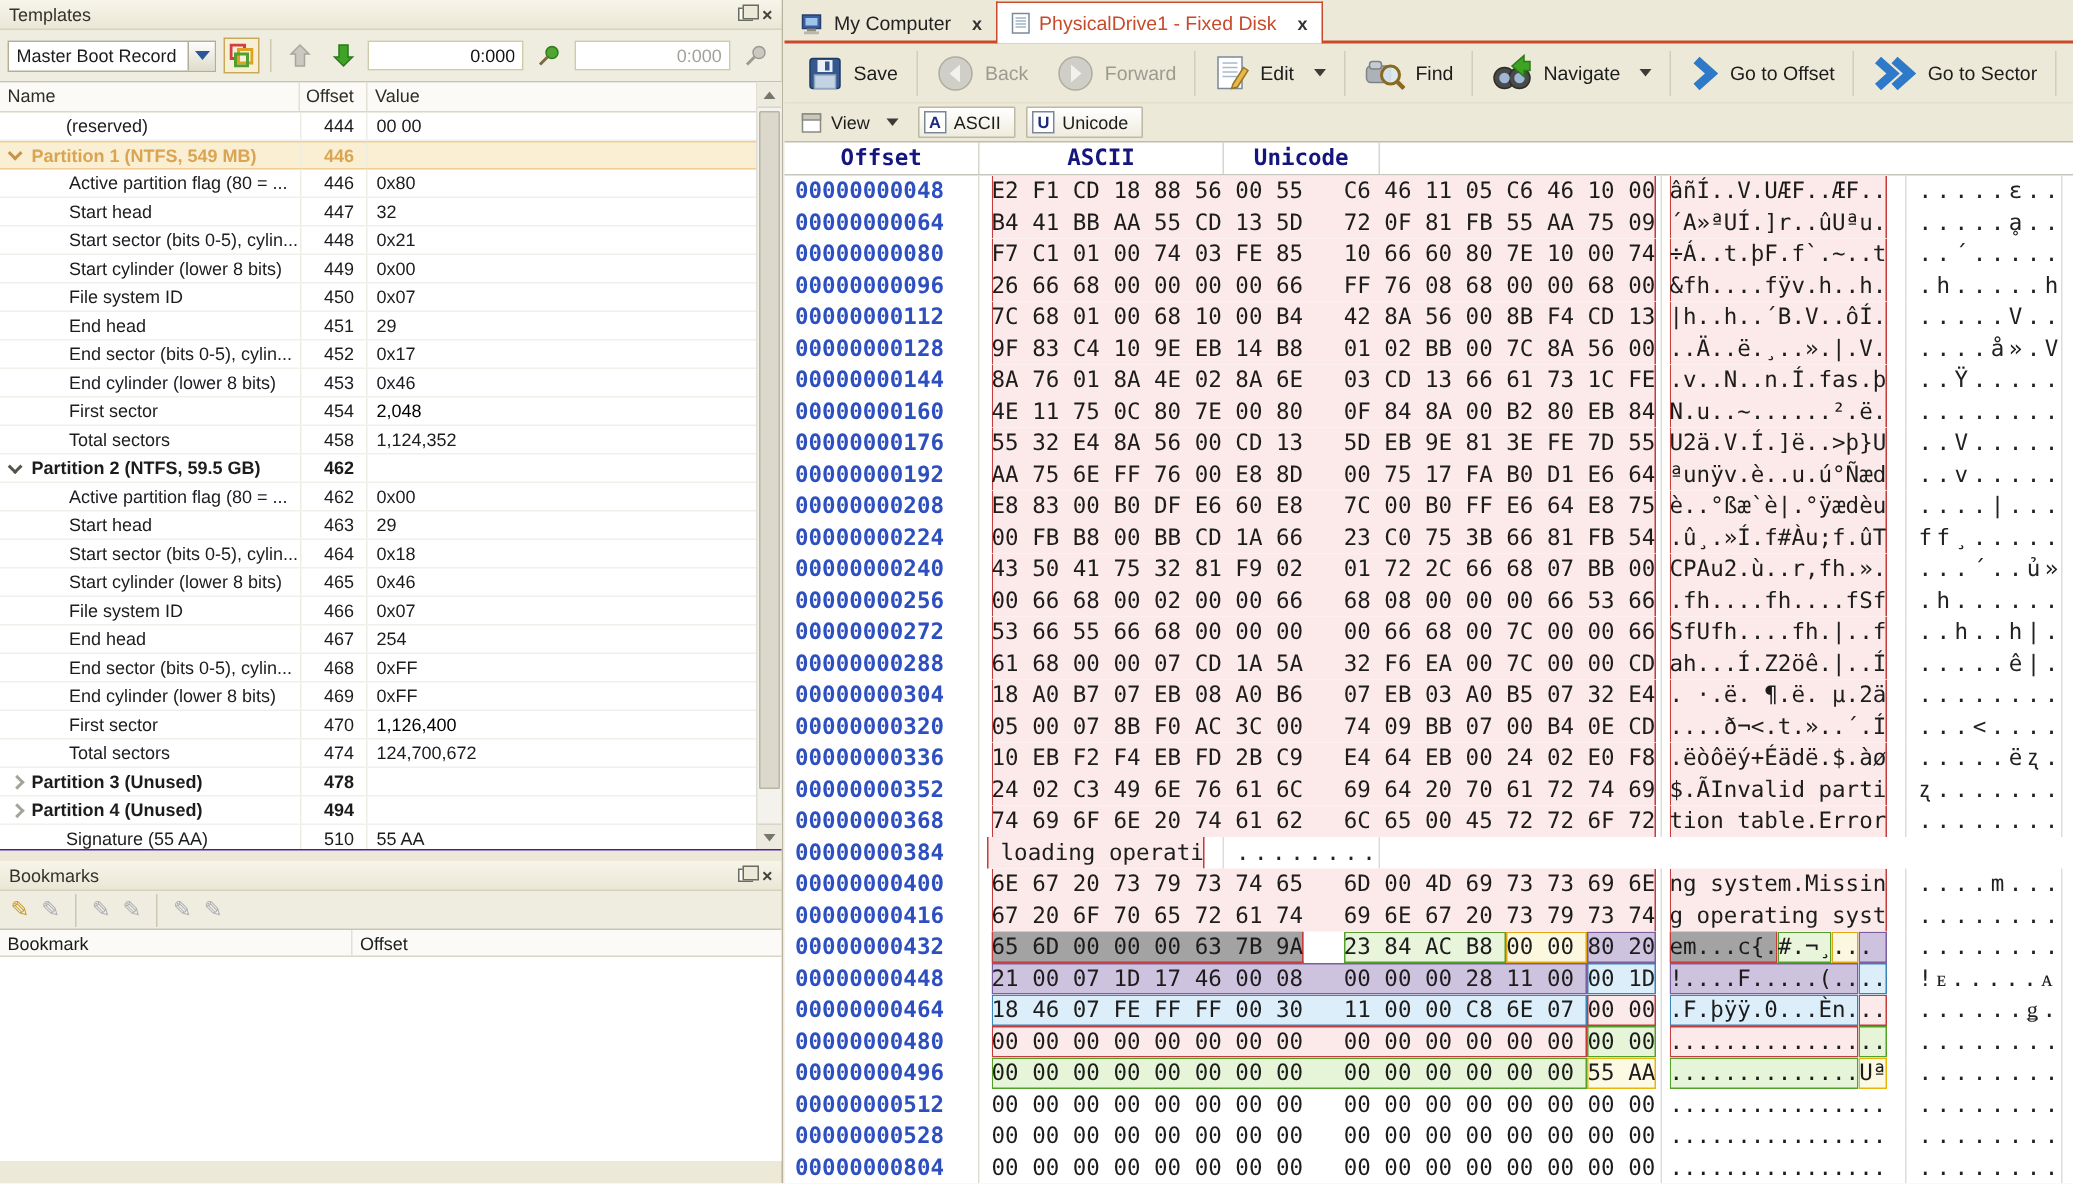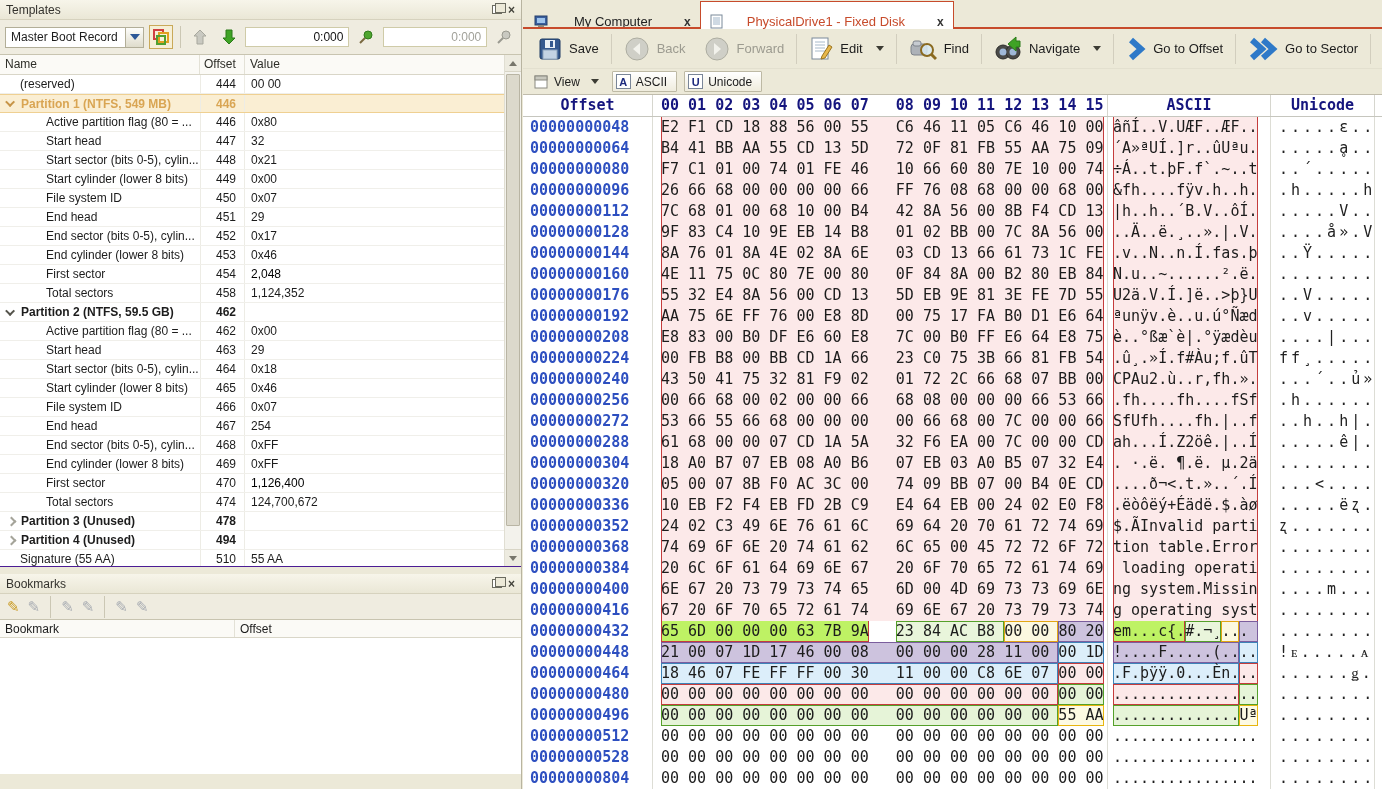--- a/index.html
+++ b/index.html
@@ -30,21 +30,21 @@
   .tp-table { position:relative; height:513px; background:#fff; border-top:1px solid #C8C4B0; border-bottom:1px solid #4c1d95; overflow:hidden; }
   .tp-header { display:flex; height:20px; line-height:19px; background:#FBFAF6; border-bottom:1px solid #D9D6C8; font-size:12px; color:#2e2e28; }
   .th-name { width:200px; padding-left:5px; border-right:1px solid #E3E1D6; }
   .th-off  { width:45px;  padding-left:4px; border-right:1px solid #E3E1D6; }
   .th-val  { flex:1; padding-left:5px; }
   .tp-rows { position:absolute; top:20px; left:0; right:17px; bottom:0; }
   .trow { height:19px; display:flex; align-items:center; border-bottom:1px solid #F0EFEA; font-size:12px; }
   .trow .tname { width:200px; display:flex; align-items:center; white-space:nowrap; overflow:hidden; align-self:stretch; }
   .trow .toff { width:45px; text-align:right; padding-right:8px; align-self:stretch; line-height:18px; border-left:1px solid #EDECE5; border-right:1px solid #EDECE5; }
   .trow .tval { flex:1; padding-left:6px; white-space:nowrap; overflow:hidden; }
-  .trow.k-plain .tname { padding-left:20px; }
+  .trow.k-plain .tname { padding-left:44px; }
   .trow.k-child .tname { padding-left:46px; }
   .trow.k-group .tname { padding-left:8px; font-weight:bold; }
   .trow.k-group .toff { font-weight:bold; }
   .trow.sel { background:#FAEED3; border-top:1px solid #EFD092; border-bottom:1px solid #EFD092; }
   .trow.sel .tname, .trow.sel .toff { color:#D9A553; }
   .chev { width:7px; height:7px; margin-right:6px; flex:0 0 auto; }
   .chev.down  { border-left:2px solid #55544c; border-bottom:2px solid #55544c; transform:rotate(-45deg) translateY(-2px); }
   .chev.right { border-top:2px solid #A5A49a; border-right:2px solid #A5A49a; transform:rotate(45deg); }
   .trow.sel .chev.down { border-color:#C79447; }
   .vlink { color:#000000; }
@@ -61,21 +61,21 @@
   .bm-header { display:flex; height:19px; line-height:18px; background:#FBFAF6; border-top:1px solid #C8C4B0; border-bottom:1px solid #D9D6C8; font-size:12px; }
   .bmh-name { width:235px; padding-left:5px; border-right:1px solid #E3E1D6; }
   .bmh-off { flex:1; padding-left:5px; }
   .bm-body { background:#fff; height:136px; }
   .pen { font-size:15px; line-height:15px; }
 
   
   .right-pane { position:absolute; left:523px; top:0; width:859px; height:789px; background:#ECE9D8; }
   .tabstrip { position:relative; height:29px; display:flex; align-items:flex-end; padding-left:2px; }
   .strip-line { position:absolute; left:0; right:0; bottom:0; height:2px; background:#C74B2B; }
-  .tab { height:27px; display:flex; align-items:flex-end; gap:24px; padding:0 9px; font-size:13px; color:#222; position:relative; }
+  .tab { height:27px; display:flex; align-items:center; gap:6px; padding:0 9px; font-size:13px; color:#222; position:relative; }
   .tab .tab-x { font-weight:bold; font-size:12px; color:#333; margin-left:8px; }
   .tab.active { background:#ffffff; border:1px solid #C74B2B; border-bottom:none; color:#C74B2B; z-index:2; height:28px; }
   .tab.active .tab-x { color:#333; }
 
   .main-toolbar { height:39px; display:flex; align-items:center; padding:0 6px; }
   .tbtn { display:flex; align-items:center; gap:7px; padding:3px 9px; font-size:13px; color:#1c1c1c; }
   .tbtn.disabled { color:#9C9B90; }
   .dd-arrow { width:0;height:0;border-left:4px solid transparent;border-right:4px solid transparent;border-top:5px solid #3c3c34; margin-left:6px; }
   .tsep { width:1px; height:30px; background:#D2CEBE; margin:0 3px; }
 
@@ -91,21 +91,21 @@
   .c-ascii { width:163px; text-align:center; border-right:1px solid #D6D6CE; }
   .c-uni { width:104px; text-align:center; border-right:1px solid #D6D6CE; }
   .hrows { }
   .hrow { display:flex; height:21px; line-height:21px; font-family:"DejaVu Sans Mono",monospace; font-size:15px; }
   .hoff { width:130px; padding-left:7px; color:#2D4FC0; font-weight:bold; border-right:1px solid #DDDDD5; }
   .hhex { width:455px; padding-left:8px; white-space:pre; border-right:1px solid #DDDDD5; }
   .hascii { width:163px; padding-left:5px; white-space:pre; border-right:1px solid #DDDDD5; }
   .huni { width:104px; padding-left:8px; letter-spacing:3px; white-space:pre; border-right:1px solid #DDDDD5; color:#222; }
   .hseg { display:inline-block; height:21px; line-height:21px; vertical-align:top; }
   .boot     { background:#FCE9E9; box-shadow: inset 1px 0 0 #C43C3C, inset -1px 0 0 #C43C3C; }
-  .boot-end { background:#bef264; box-shadow: inset 1px 0 0 #C43C3C, inset -1px 0 0 #C43C3C, inset 0 -1px 0 #C43C3C; }
+  .boot-end { background:#a3a3a3; box-shadow: inset 1px 0 0 #C43C3C, inset -1px 0 0 #C43C3C, inset 0 -1px 0 #C43C3C; }
   .disksig  { background:#E9F5DB; box-shadow: inset 0 0 0 1px #55A02A; }
   .resv     { background:#FCF8E0; box-shadow: inset 0 0 0 1px #E2A613; }
   .p1       { background:#CDC3DE; box-shadow: inset 0 0 0 1px #7B5E9D; }
   .p2       { background:#DCEEFA; box-shadow: inset 0 0 0 1px #3E83B8; }
   .p3       { background:#FCE9E9; box-shadow: inset 0 0 0 1px #C43C3C; }
   .p4       { background:#E6F4D8; box-shadow: inset 0 0 0 1px #55A02A; }
   .sig55    { background:#FDFAE3; box-shadow: inset 0 0 0 1px #E8B50F; }
   svg { display:block; }
 </style>
 </head>
@@ -515,40 +515,39 @@
       </div>
       <div class="vtoggle">
         <span class="letter-box">U</span>
         <span>Unicode</span>
       </div>
     </div>
 
     <div class="hexpane">
       <div class="hhead">
         <span class="c-off">Offset</span>
-        <span class="c-hex">00 01 02 03 04 05 06 07   08 09 10 11 12 13 14 15</span>
         <span class="c-ascii">ASCII</span>
         <span class="c-uni">Unicode</span>
       </div>
       <div class="hrows">
           <div class="hrow">
             <div class="hoff">00000000048</div>
             <div class="hhex"><span class="hseg boot">E2 F1 CD 18 88 56 00 55   C6 46 11 05 C6 46 10 00</span></div>
             <div class="hascii"><span class="hseg boot">âñÍ..V.UÆF..ÆF..</span></div>
             <div class="huni">.....ε..</div>
           </div>
           <div class="hrow">
             <div class="hoff">00000000064</div>
             <div class="hhex"><span class="hseg boot">B4 41 BB AA 55 CD 13 5D   72 0F 81 FB 55 AA 75 09</span></div>
             <div class="hascii"><span class="hseg boot">´A»ªUÍ.]r..ûUªu.</span></div>
             <div class="huni">.....ḁ..</div>
           </div>
           <div class="hrow">
             <div class="hoff">00000000080</div>
-            <div class="hhex"><span class="hseg boot">F7 C1 01 00 74 01 FE 46   10 66 60 80 7E 10 00 74</span></div>
+            <div class="hhex"><span class="hseg boot">F7 C1 01 00 74 03 FE 85   10 66 60 80 7E 10 00 74</span></div>
             <div class="hascii"><span class="hseg boot">÷Á..t.þF.f`.~..t</span></div>
             <div class="huni">..´.....</div>
           </div>
           <div class="hrow">
             <div class="hoff">00000000096</div>
             <div class="hhex"><span class="hseg boot">26 66 68 00 00 00 00 66   FF 76 08 68 00 00 68 00</span></div>
             <div class="hascii"><span class="hseg boot">&amp;fh....fÿv.h..h.</span></div>
             <div class="huni">.h.....h</div>
           </div>
           <div class="hrow">
@@ -648,21 +647,20 @@
             <div class="huni">ʐ.......</div>
           </div>
           <div class="hrow">
             <div class="hoff">00000000368</div>
             <div class="hhex"><span class="hseg boot">74 69 6F 6E 20 74 61 62   6C 65 00 45 72 72 6F 72</span></div>
             <div class="hascii"><span class="hseg boot">tion table.Error</span></div>
             <div class="huni">........</div>
           </div>
           <div class="hrow">
             <div class="hoff">00000000384</div>
-            <div class="hhex"><span class="hseg boot">20 6C 6F 61 64 69 6E 67   20 6F 70 65 72 61 74 69</span></div>
             <div class="hascii"><span class="hseg boot"> loading operati</span></div>
             <div class="huni">........</div>
           </div>
           <div class="hrow">
             <div class="hoff">00000000400</div>
             <div class="hhex"><span class="hseg boot">6E 67 20 73 79 73 74 65   6D 00 4D 69 73 73 69 6E</span></div>
             <div class="hascii"><span class="hseg boot">ng system.Missin</span></div>
             <div class="huni">....m...</div>
           </div>
           <div class="hrow">

